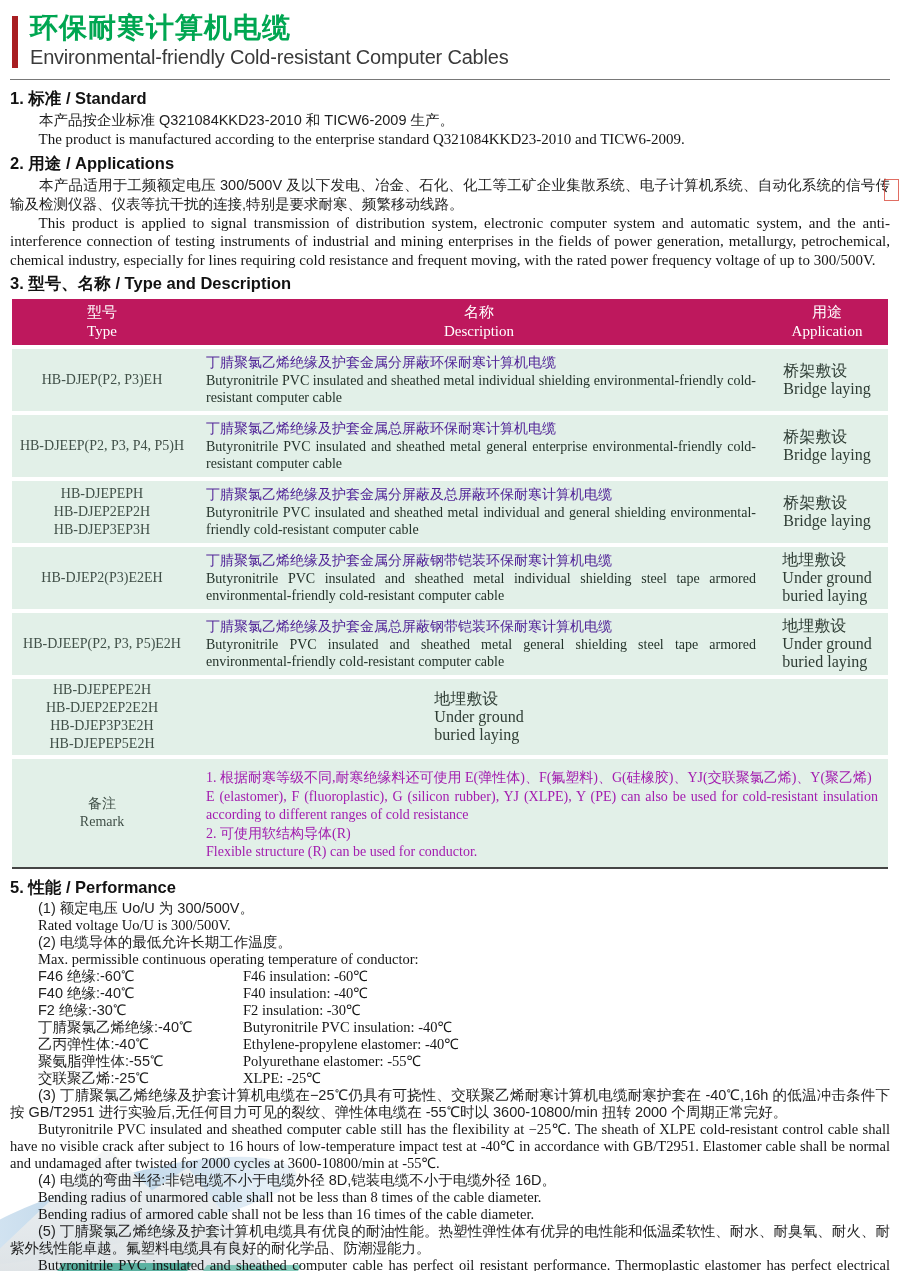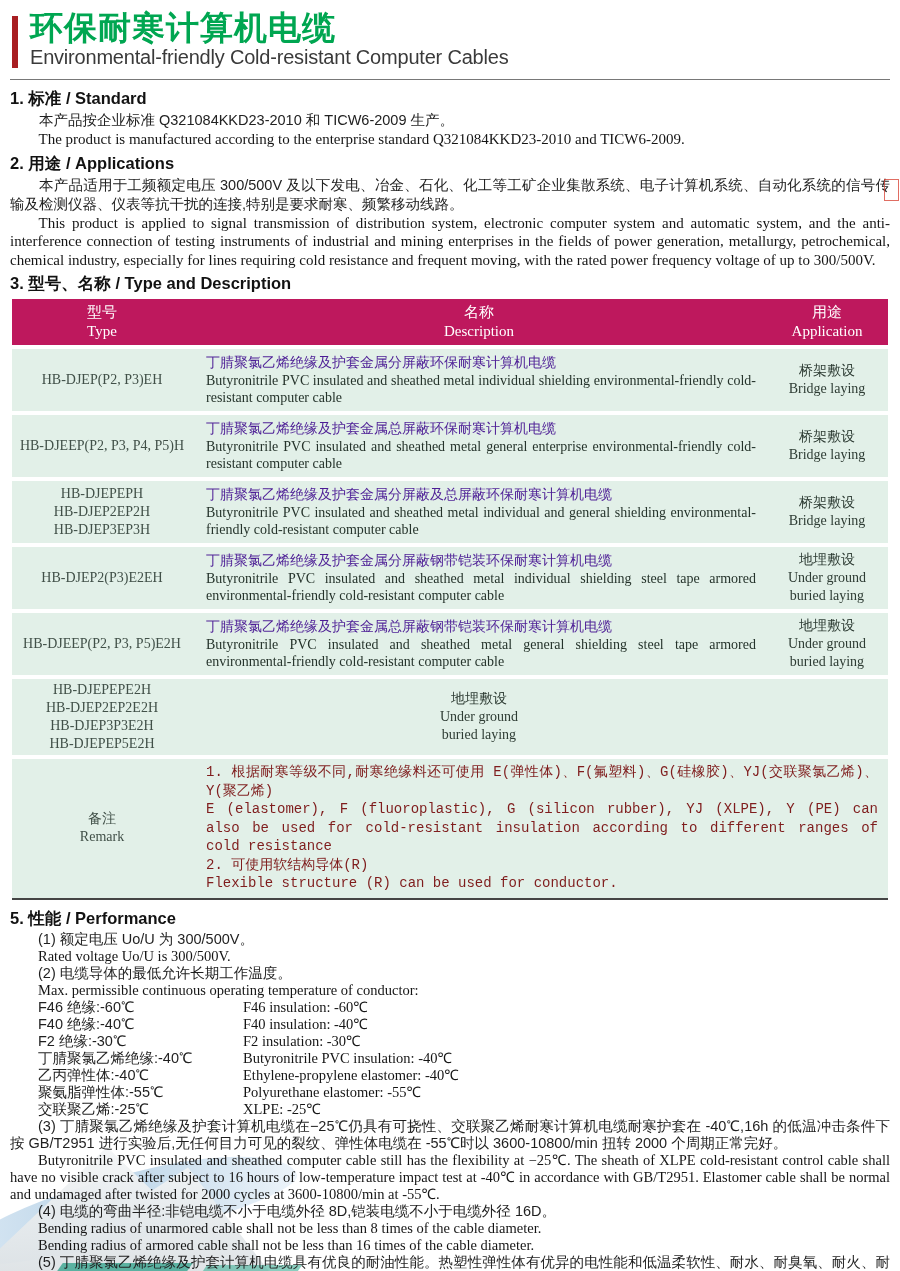--- a/index.html
+++ b/index.html
@@ -4,21 +4,21 @@
 <style>
   html,body{margin:0;padding:0;background:#fff;}
   .page{position:relative;width:900px;height:1271px;background:#ffffff;overflow:hidden;
         font-family:"Liberation Serif",serif;color:#1c1c1c;}
   .content{position:relative;z-index:2;padding:0 10px;}
 
   
   .header{position:relative;padding-top:12px;}
   .red-bar{position:absolute;left:2px;top:16px;width:6px;height:52px;background:#a81e22;}
   .title-cn{margin-left:20px;font-family:"Liberation Sans",sans-serif;font-weight:bold;
-            font-size:33px;line-height:32px;color:#00a651;letter-spacing:1px;}
+            font-size:28px;line-height:32px;color:#00a651;letter-spacing:1px;}
   .title-en{margin-left:20px;font-family:"Liberation Sans",sans-serif;font-size:20px;
             line-height:26px;color:#3a3a3a;letter-spacing:-0.2px;}
   .rule{border:none;border-top:1px solid #787878;margin:9px 0 0 0;}
 
   
   .sec-h{font-family:"Liberation Sans",sans-serif;font-weight:bold;font-size:16.5px;
          line-height:20px;color:#121212;margin:8px 0 3px 0;}
   .sec-h.tight{margin-top:4px;}
   p{margin:0;}
   .body-cn{font-family:"Liberation Sans",sans-serif;font-size:14.5px;line-height:19px;
@@ -33,25 +33,25 @@
   .h-cn{font-family:"Liberation Sans",sans-serif;font-size:15px;line-height:20px;display:block;}
   .h-en{font-family:"Liberation Serif",serif;font-size:15px;line-height:19px;display:block;}
   .t-row{background:#e2f0e8;margin-top:4px;}
   .cell-type{display:flex;align-items:center;justify-content:center;text-align:center;
              font-family:"Liberation Serif",serif;font-size:14px;line-height:18px;
              color:#415048;white-space:pre-line;padding:2px 4px;}
   .cell-desc{padding:4px 10px 5px 14px;}
   .desc-cn{font-family:"Liberation Sans",sans-serif;font-size:14px;line-height:19px;color:#4c1d95;}
   .desc-en{font-family:"Liberation Serif",serif;font-size:14px;line-height:17px;
            color:#25332b;text-align:justify;}
-  .cell-app{display:flex;align-items:center;justify-content:center;text-align:center;
-            font-family:"Liberation Serif",serif;font-size:14px;line-height:18px;
+  .cell-app{display:flex;align-items:center;justify-content:center;text-align:left;
+            font-family:"Liberation Serif",serif;font-size:16px;line-height:18px;
             color:#2e3c34;white-space:pre-line;padding:2px 2px;}
-  .remark-content{padding:4px 10px 5px 14px;font-family:Liberation Mono, monospace;font-size:14px;
-                  line-height:18.5px;color:#7f1d1d;white-space:pre-line;text-align:justify;}
+  .remark-content{padding:4px 10px 5px 14px;font-family:Liberation Serif, serif;font-size:14px;
+                  line-height:18.5px;color:#a21caf;white-space:pre-line;text-align:justify;margin-top:6px;}
 
   
   .perf p{font-size:14.5px;line-height:17px;}
   .cnl{font-family:"Liberation Sans",sans-serif;color:#1f1f1f;}
   .enl{font-family:"Liberation Serif",serif;color:#151515;}
   .p-line{padding-left:28px;}
   .p-par{text-indent:28px;text-align:justify;}
   .temps{margin-left:28px;}
   .t-line{display:grid;grid-template-columns:205px 1fr;}
   .t-line span{font-size:14.5px;line-height:17px;}

